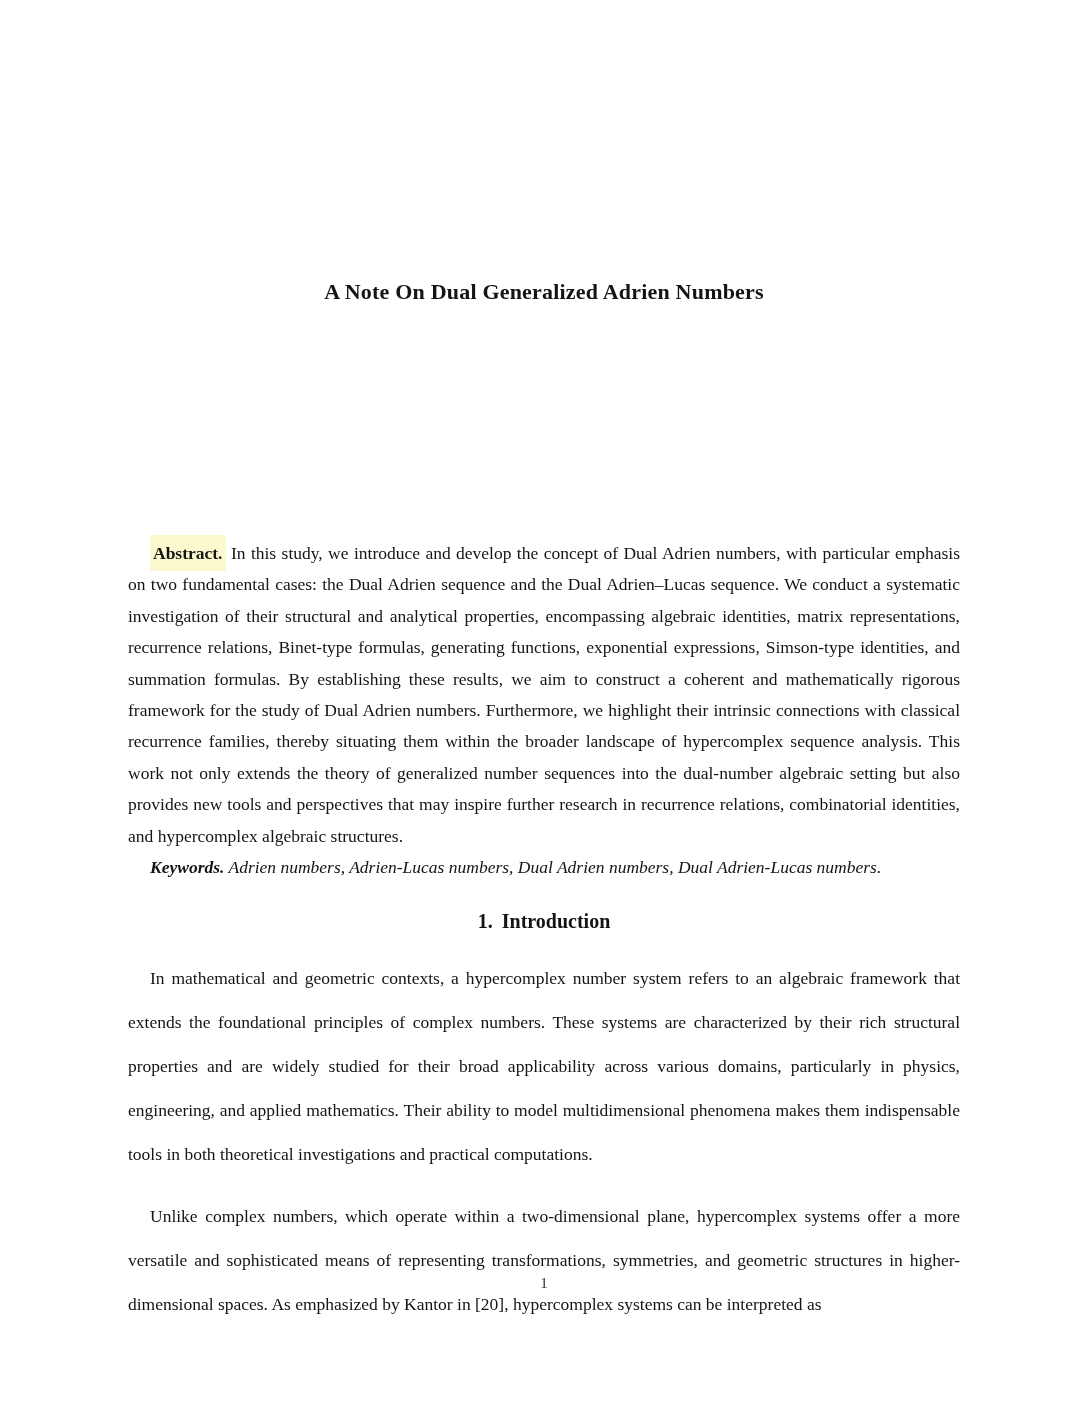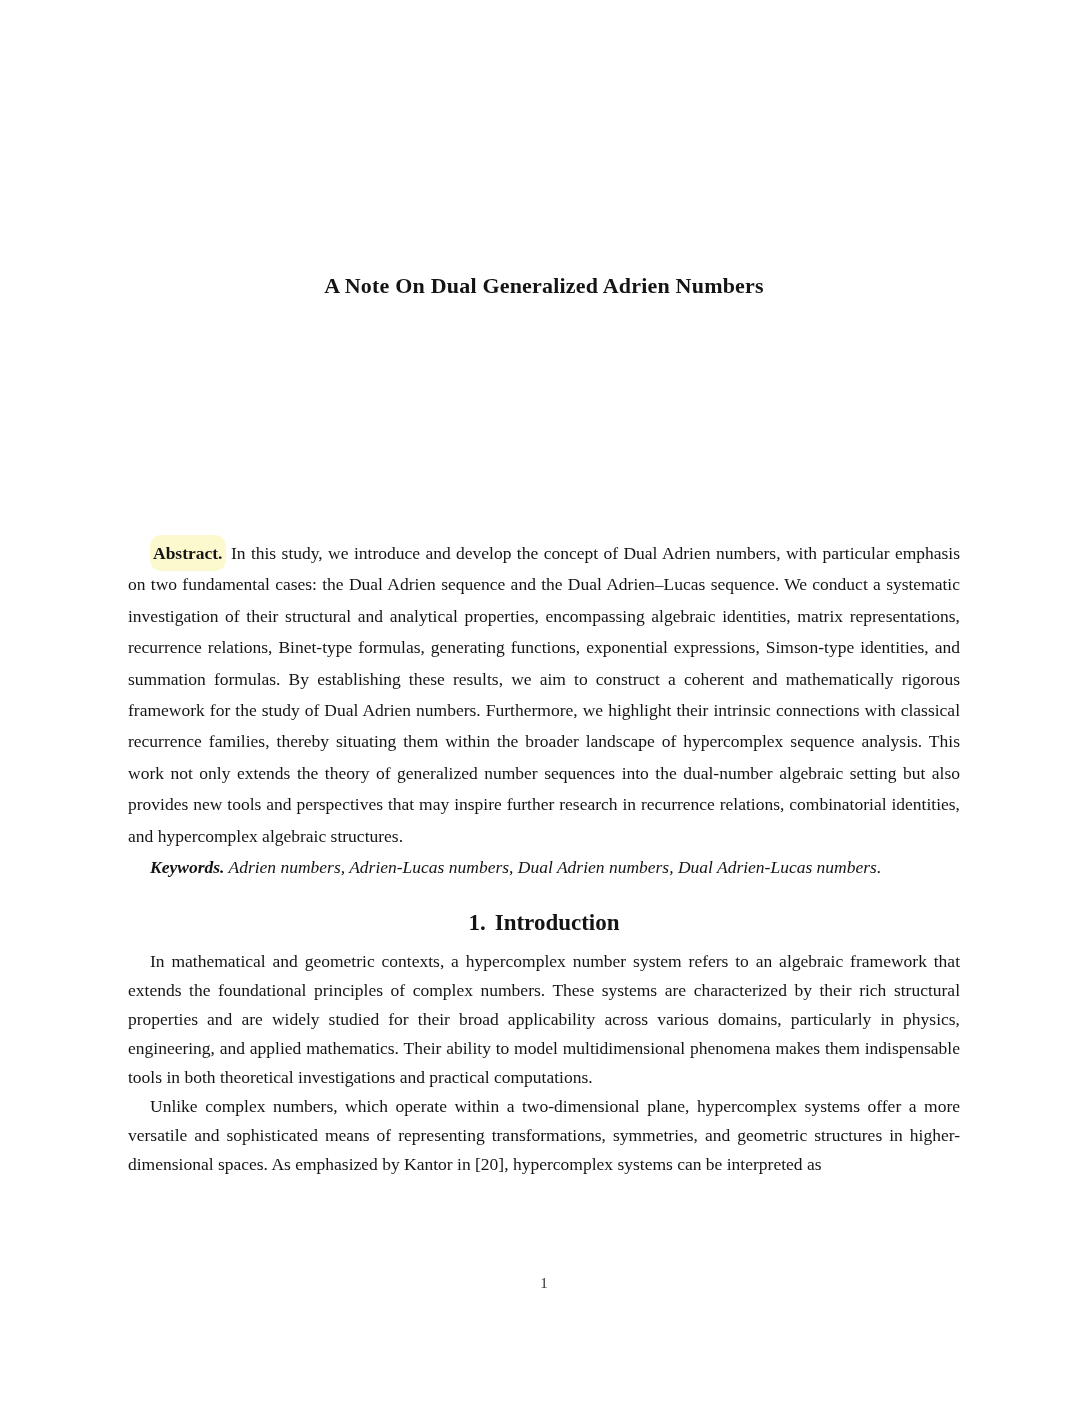--- a/index.html
+++ b/index.html
@@ -11,21 +11,21 @@
     position: relative;
     width: 1088px;
     height: 1408px;
     background: #ffffff;
     font-family: "Liberation Serif", "DejaVu Serif", serif;
     color: #141414;
     overflow: hidden;
   }
   .paper-title {
     position: absolute;
-    top: 273px;
+    top: 279px;
     left: 0;
     width: 100%;
     text-align: center;
     font-size: 22px;
     font-weight: bold;
     letter-spacing: 0.2px;
   }
   .body-col {
     position: absolute;
     left: 128px;
@@ -37,41 +37,41 @@
     text-align: justify;
     font-size: 17.5px;
     line-height: 31.4px;
   }
   .indent {
     text-indent: 22px;
   }
   .hl {
     font-weight: bold;
     padding: 8px 3px;
-    border-radius: 11px;
     
   }
   .bold {
     font-weight: bold;
   }
   .keywords {
     margin-top: 9px;
     font-style: italic;
   }
   .section-heading {
-    margin: 27px 0 11px 0;
+    margin: 27px 0 23px 0;
     text-align: center;
-    font-size: 23px;
+    font-size: 20px;
     font-weight: bold;
   }
   .section-heading .num {
     margin-right: 9px;
   }
   .intro p {
-    line-height: 29px;
+    line-height: 44px;
+    margin-top: 18px;
   }
   .page-number {
     position: absolute;
     top: 1275px;
     left: 0;
     width: 100%;
     text-align: center;
     font-size: 15px;
     color: #333333;
   }

